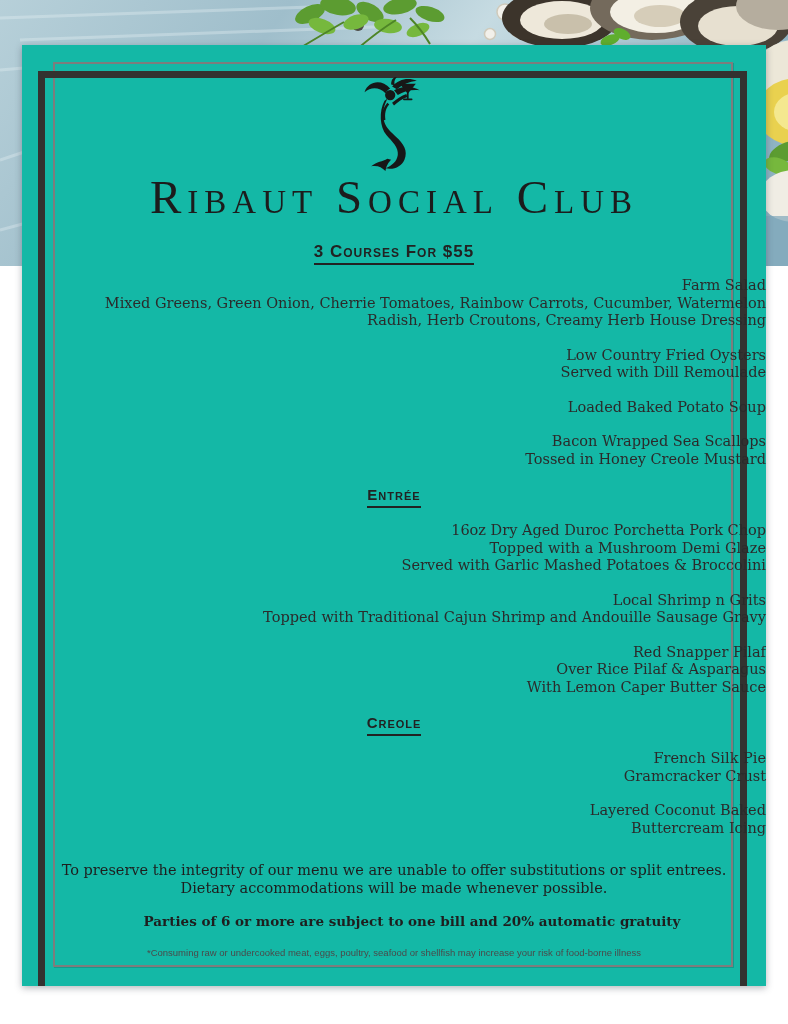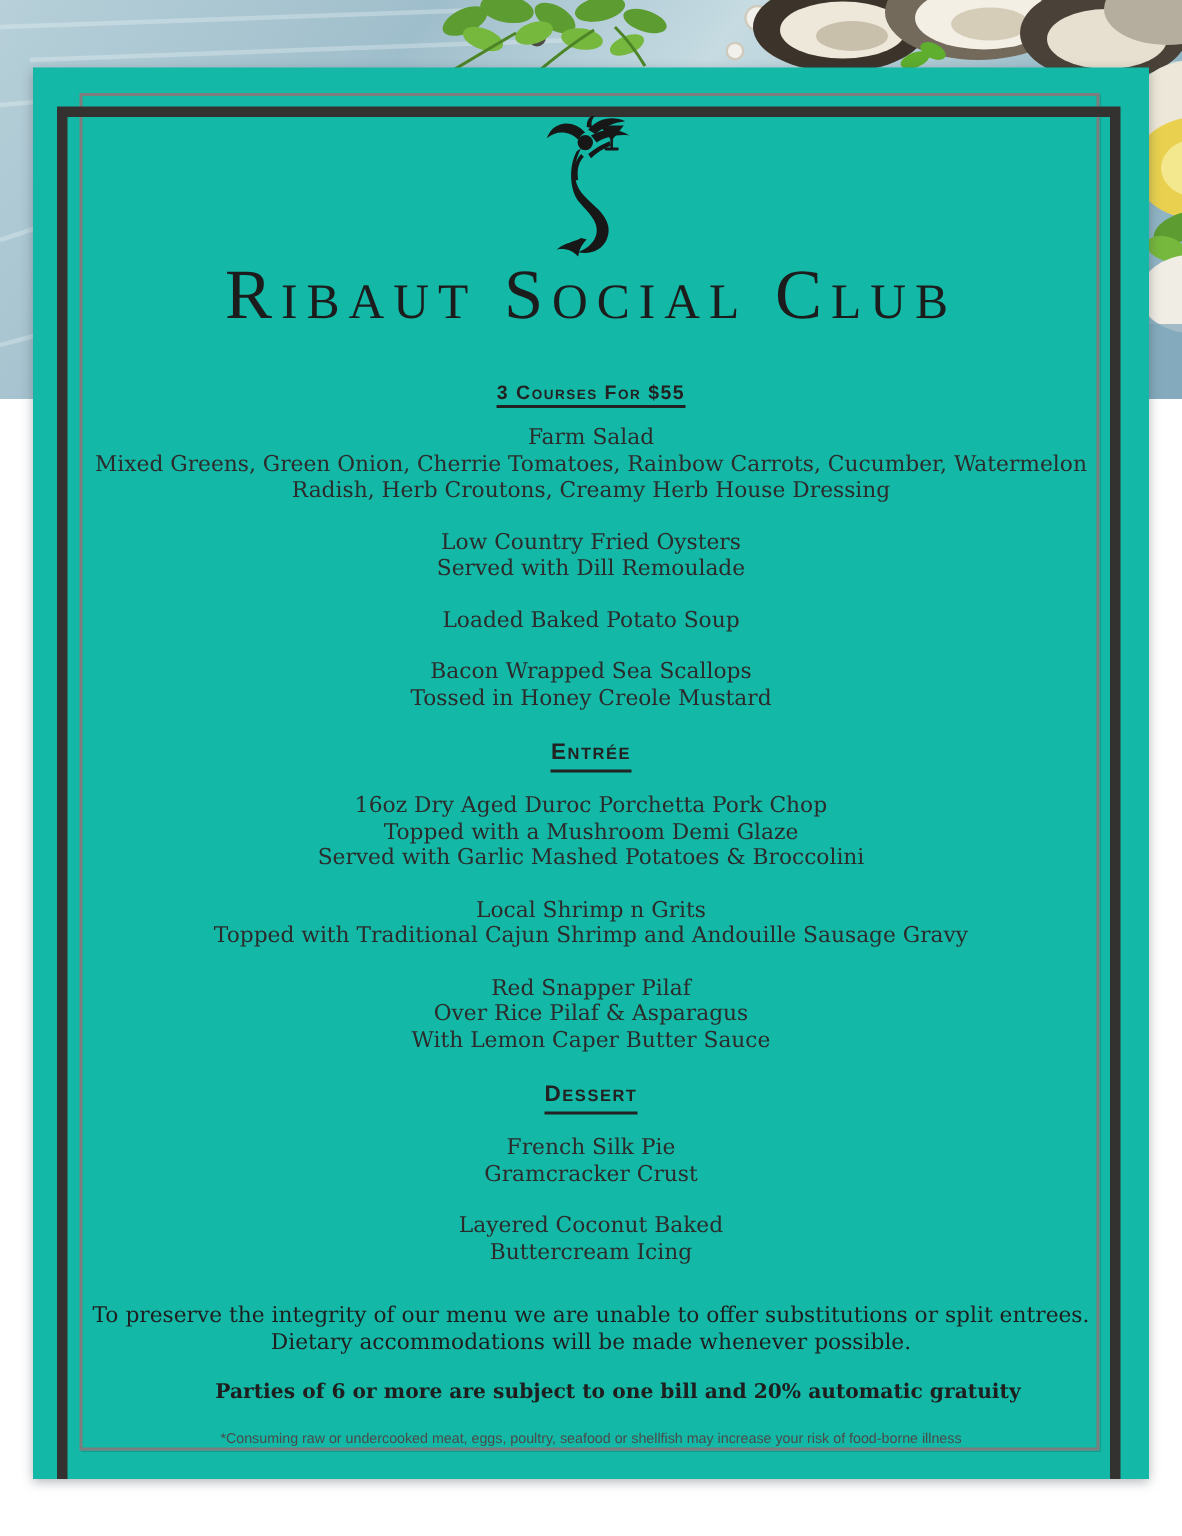--- a/index.html
+++ b/index.html
@@ -30,30 +30,30 @@
     padding-top:32px; box-sizing:border-box; text-align:center;
     color:var(--text,#262626);
   }
   .logo { display:block; margin:0 auto; width:86px; height:95px; }
   .title {
     margin:0; font-family:"Liberation Serif", serif; font-weight:normal;
     font-variant:small-caps; font-size:47px; line-height:50px;
     letter-spacing:6px; color:#1c1c1c; white-space:nowrap;
   }
   .offer {
-    margin-top:32px; font-family:"Liberation Sans", sans-serif;
-    font-weight:bold; font-variant:small-caps; font-size:13px;
+    margin-top:20px; font-family:"Liberation Sans", sans-serif;
+    font-weight:bold; font-variant:small-caps; font-size:17px;
     letter-spacing:1px; color:#222;
   }
   .offer .u, .section-heading .u {
     display:inline-block; border-bottom:2px solid currentColor; padding-bottom:1px;
   }
   .menu-sections { margin-top:12px; }
   .menu-item { margin-bottom:17px; }
-  .menu-line { font-size:14.5px; line-height:17.5px; color:#2b2b2b; }
+  .menu-line { font-size:14.5px; line-height:17.5px; color:#2b2b2b;text-align:right; }
   .section-heading {
     margin:0 0 14px 0; font-family:"Liberation Sans", sans-serif;
     font-weight:bold; font-variant:small-caps; font-size:15px;
     letter-spacing:1px; color:#222; line-height:20px;
   }
   .notice-policy {
     margin:24px 0 0 0; font-weight:normal; font-size:14.5px; line-height:18px;
     color:#1e1e1e;
   }
   .notice-policy div { white-space:nowrap; }
@@ -218,21 +218,21 @@
               <div class="menu-line">Local Shrimp n Grits</div>
               <div class="menu-line">Topped with Traditional Cajun Shrimp and Andouille Sausage Gravy</div>
             </div>
             <div class="menu-item">
               <div class="menu-line">Red Snapper Pilaf</div>
               <div class="menu-line">Over Rice Pilaf &amp; Asparagus</div>
               <div class="menu-line">With Lemon Caper Butter Sauce</div>
             </div>
           </div>
           <div class="menu-section">
-            <div class="section-heading"><span class="u">Dessert</span></div>
+            <div class="section-heading"><span class="u">Creole</span></div>
             <div class="menu-item">
               <div class="menu-line">French Silk Pie</div>
               <div class="menu-line">Gramcracker Crust</div>
             </div>
             <div class="menu-item">
               <div class="menu-line">Layered Coconut Baked</div>
               <div class="menu-line">Buttercream Icing</div>
             </div>
           </div>
         </div>

